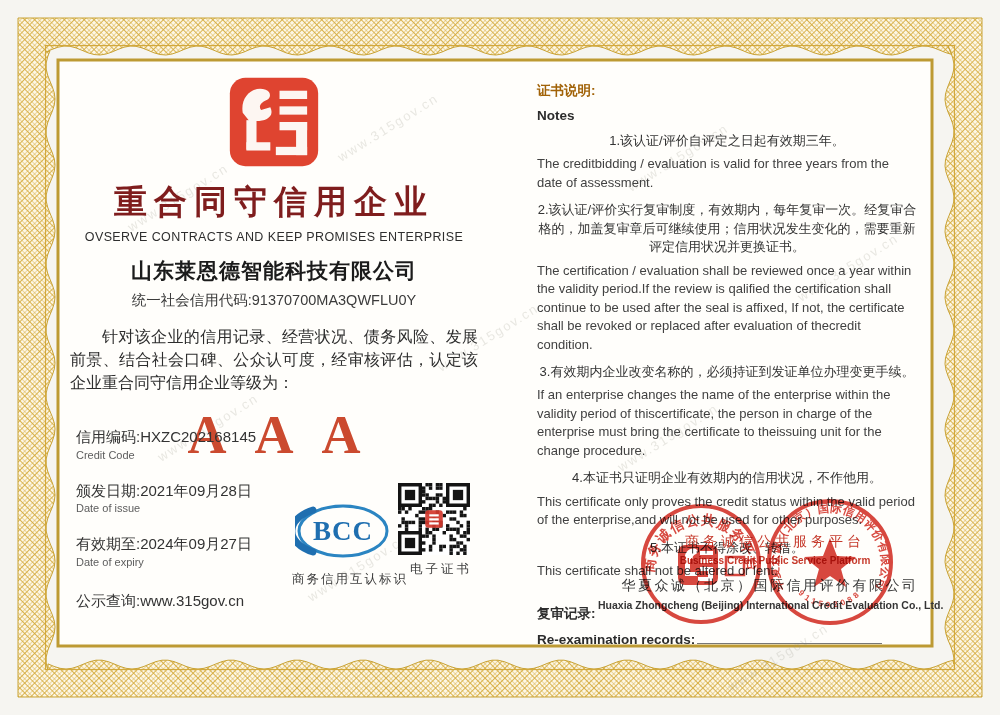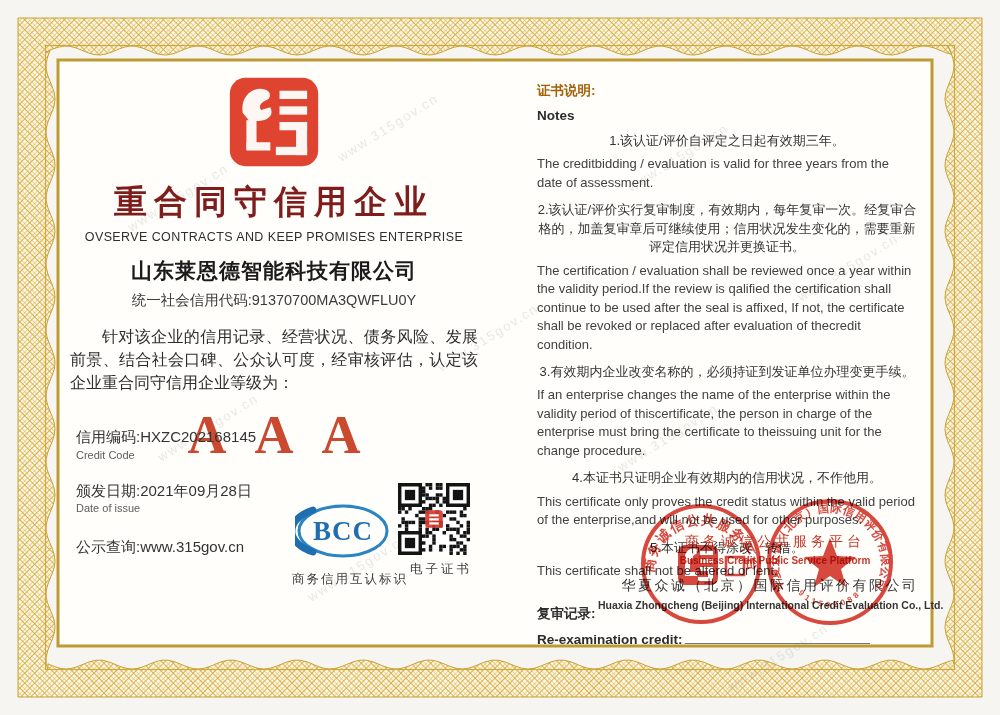--- a/index.html
+++ b/index.html
@@ -110,20 +110,24 @@
     </div>
 
     <div class="fields-block">
       <div class="field">
         <div class="zh">信用编码:HXZC202168145</div>
         <div class="en">Credit  Code</div>
       </div>
       <div class="field">
         <div class="zh">颁发日期:2021年09月28日</div>
         <div class="en">Date of issue</div>
+      </div>
+      <div class="field">
+        <div class="zh">有效期至:2024年09月27日</div>
+        <div class="en">Date of expiry</div>
       </div>
       <div class="query">
         <div class="zh">公示查询:www.315gov.cn</div>
       </div>
     </div>
 
     <div class="bcc-block">
       <svg width="96" height="58" viewBox="0 0 96 58">
         <ellipse cx="48" cy="29" rx="44" ry="25" fill="none" stroke="#2b85c2" stroke-width="3"></ellipse>
         <path d="M18 8 A 41 24 0 0 0 18 50" fill="none" stroke="#1f6fb0" stroke-width="7" stroke-linecap="round"></path>
@@ -298,21 +302,21 @@
         <div class="note-en">This certificate only proves the credit status within the valid period of the enterprise,and will not be used for other purposes.</div>
       </div>
       <div>
         <div class="note-zh">5.本证书不得涂改、转借。</div>
         <div class="note-en">This certificate shall not be altered or lent.</div>
       </div>
 
       <div class="review">
         <div class="review-zh">复审记录:</div>
         <div class="review-en">
-          <span>Re-examination credit:</span><span class="uline"></span>
+          <span>Re-examination records:</span><span class="uline"></span>
         </div>
       </div>
     </div>
 
     <div class="platform-lines">
       <div class="platform-zh">商务诚信公共服务平台</div>
       <div class="platform-en">Business Credit Public Service Platform</div>
     </div>
     <div class="issuer-lines">
       <div class="issuer-zh">华夏众诚（北京）国际信用评价有限公司</div>

